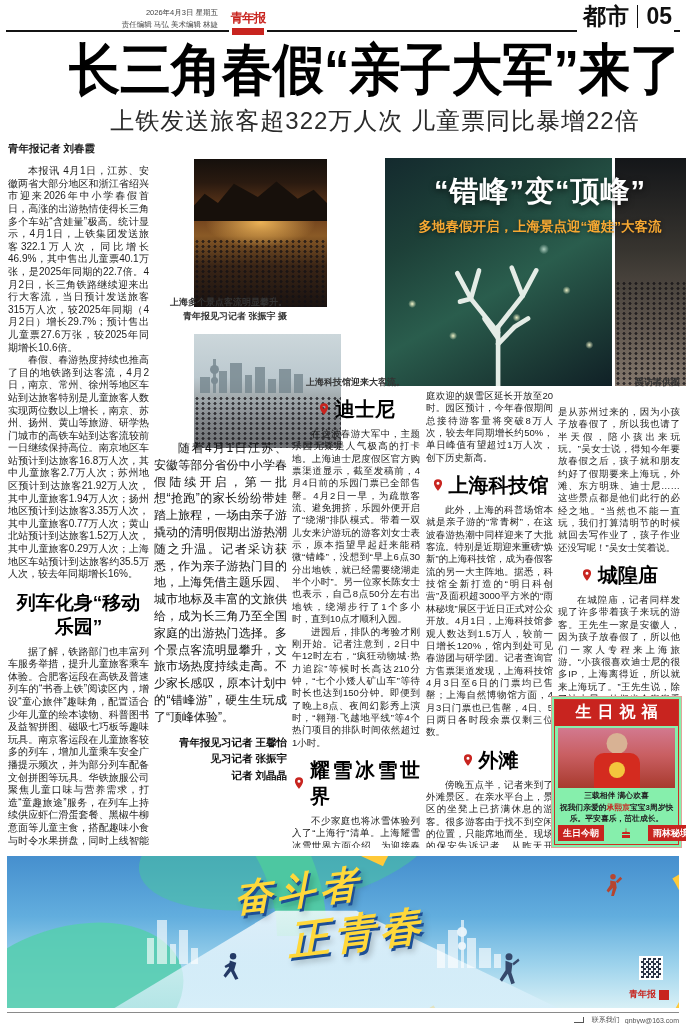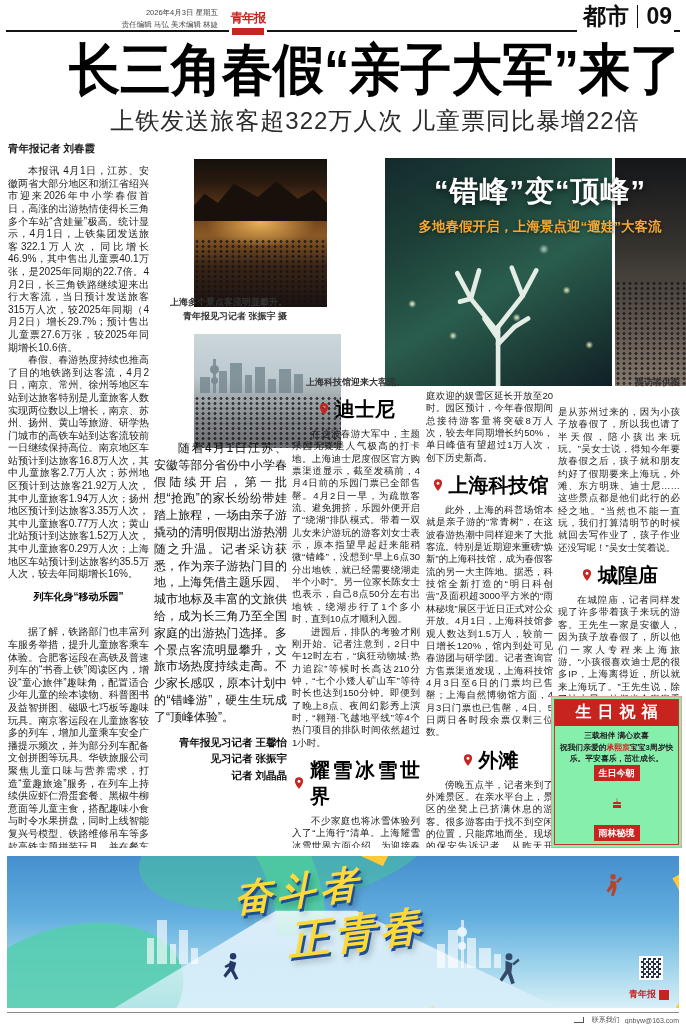--- a/index.html
+++ b/index.html
@@ -24,21 +24,21 @@
   .headline-block h1{margin:0;font-size:51px;line-height:1.02;font-weight:900;color:#000;
                      transform:scaleY(1.1);letter-spacing:0px;}
   .headline-block h2{margin:9px 0 0;font-size:24px;font-weight:500;color:#2a2a2a;letter-spacing:1px;}
 
   
   .body-area{position:absolute;top:140px;left:0;width:686px;height:710px;}
   .col{position:absolute;text-align:justify;}
   .col p{margin:0;text-indent:2em;}
   .col1{left:8px;top:0;width:141px;height:708px;font-size:10px;line-height:1.26;overflow:hidden;}
   .byline1{font-weight:700;font-size:10.5px;margin:2px 0 10px;text-align:left;}
-  .crosshead{font-size:10px;font-weight:900;text-align:center;margin:10px 0 23px;color:#000;}
+  .crosshead{font-size:19px;font-weight:900;text-align:center;margin:10px 0 7px;color:#000;}
 
   .photo{position:absolute;overflow:hidden;}
   .photo1{left:154px;top:3px;width:133px;height:148px;
           background:linear-gradient(180deg,#15100c 0%,#2a1a10 16%,#6e3f1c 38%,#8a5a26 52%,#3a2516 72%,#191210 100%);}
   .p1-glow{position:absolute;left:8%;top:26%;width:84%;height:34%;
            background:radial-gradient(ellipse at center,rgba(255,196,96,.85),rgba(255,196,96,0) 70%);}
   .p1-roof{position:absolute;left:0;top:14%;width:100%;height:28%;background:#17100b;
            clip-path:polygon(0 62%,8% 34%,18% 56%,30% 10%,48% 42%,62% 4%,78% 46%,90% 24%,100% 56%,100% 100%,0 100%);}
   .crowd-texture{position:absolute;bottom:0;left:0;width:100%;height:46%;
            background-image:radial-gradient(rgba(18,16,20,.75) 1.2px,rgba(18,16,20,0) 1.9px);
@@ -97,21 +97,21 @@
   .ad-photo{height:62px;margin:2px 3px 1px;position:relative;overflow:hidden;
             background:linear-gradient(180deg,#d2798f 0%,#c95f62 45%,#a83a2e 100%);}
   .ad-head{position:absolute;left:50%;top:5px;transform:translateX(-50%);width:21px;height:21px;
            border-radius:50%;background:#d8b294;}
   .ad-body{position:absolute;left:50%;top:25px;transform:translateX(-50%);width:46px;height:40px;
            border-radius:10px 10px 0 0;background:#d42b1f;}
   .ad-badge{position:absolute;left:50%;top:34px;transform:translateX(-50%);width:16px;height:16px;
             border-radius:50%;background:#f3c63d;}
   .ad-text{font-size:7.8px;line-height:1.5;text-align:center;color:#222;padding:1px 2px 0;font-weight:700;}
   .ad-name{color:#c8241f;font-weight:900;}
-  .ad-strip{display:flex;align-items:center;justify-content:space-between;margin:auto 3px 3px;gap:16px;flex-direction:column;}
+  .ad-strip{display:flex;align-items:center;justify-content:space-between;margin:auto 3px 3px;gap:16px;}
   .ad-chip{background:#c8241f;color:#fff;font-size:9px;font-weight:700;padding:1.5px 5px;white-space:nowrap;}
   .ad-emblem{display:inline-flex;width:12px;height:12px;}
 
   
   .banner{position:absolute;left:7px;top:856px;width:672px;height:152px;overflow:hidden;
           background:linear-gradient(180deg,#468fce 0%,#62aede 40%,#9ed3ec 72%,#d8f0f6 100%);}
   .b-wave1{position:absolute;left:-100px;top:-130px;width:320px;height:320px;border-radius:50%;
            border:50px solid #52c9a5;border-right-color:transparent;border-bottom-color:transparent;
            transform:rotate(45deg);}
   .b-wave3{position:absolute;left:130px;top:-70px;width:300px;height:120px;border-radius:50%;
@@ -164,21 +164,21 @@
       <div>责任编辑 马弘 美术编辑 林婕</div>
     </div>
     <div class="mh-rule"></div>
     <div class="mh-logo">
       <span class="mh-logo-text">青年报</span>
       <span class="mh-logo-bar"></span>
     </div>
     <div class="mh-right">
       <span class="mh-section">都市</span>
       <span class="mh-divider"></span>
-      <span class="mh-page">09</span>
+      <span class="mh-page">05</span>
     </div>
   </header>
 
   <section class="headline-block">
     <h1>长三角春假“亲子大军”来了</h1>
     <h2>上铁发送旅客超322万人次 儿童票同比暴增22倍</h2>
   </section>
 
   <section class="body-area">
 

